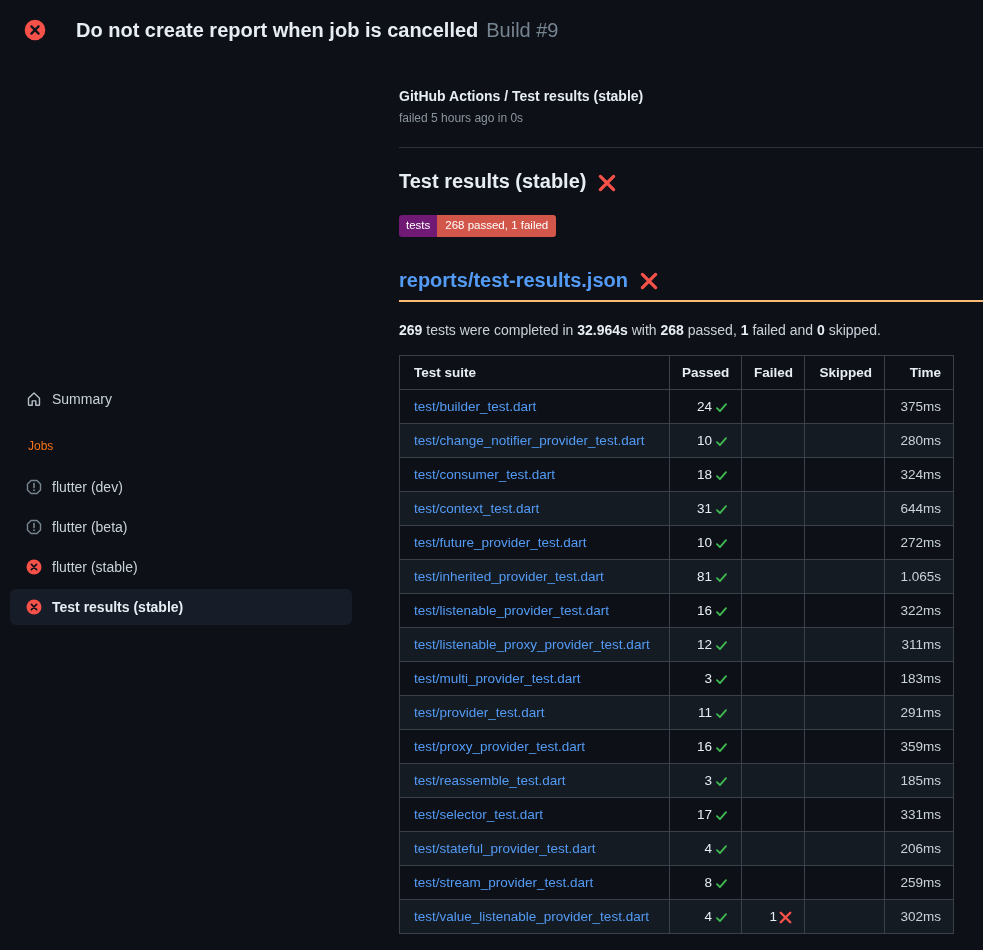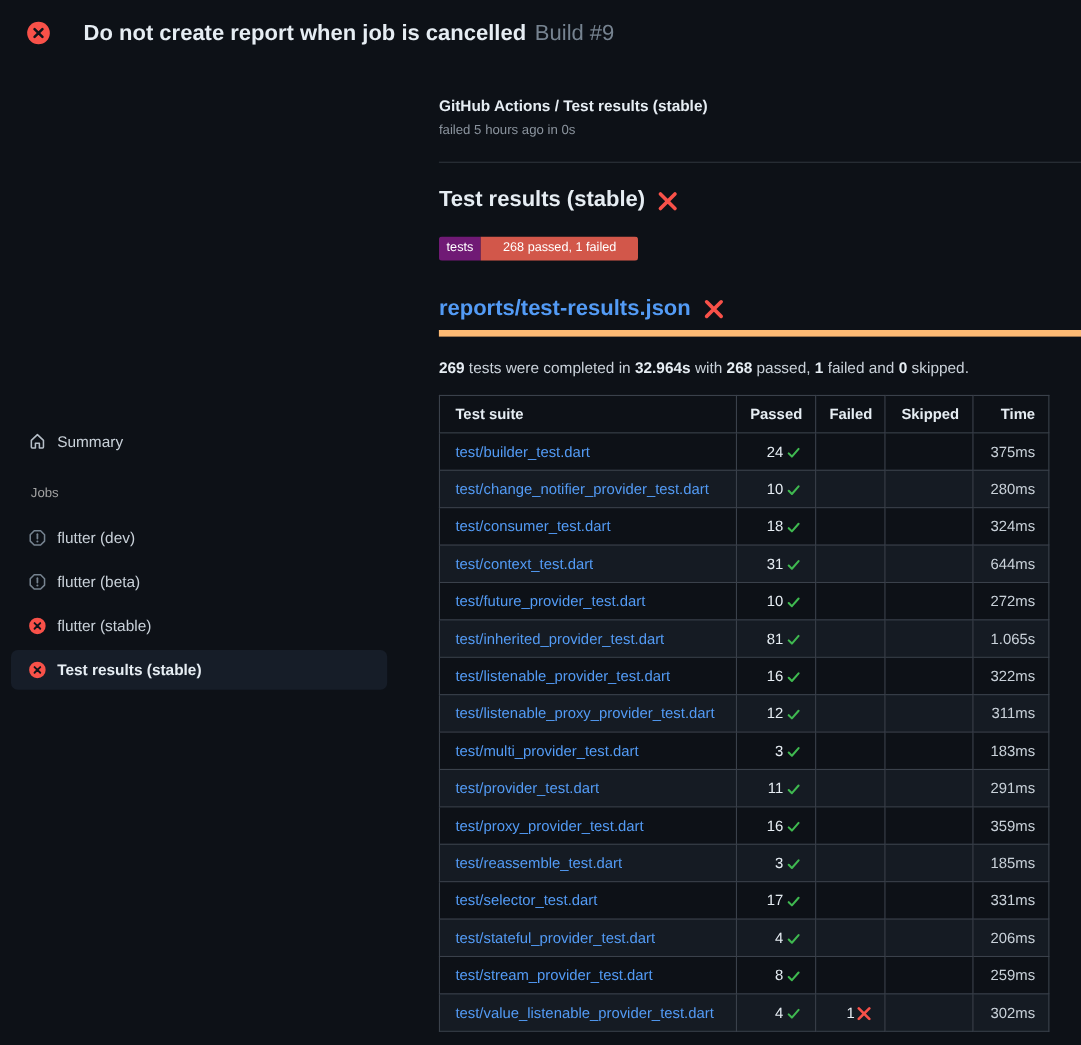--- a/index.html
+++ b/index.html
@@ -22,38 +22,38 @@
 
   
   .sidebar { width: 399px; flex: none; padding-top: 20px; }
   .side-item {
     display: flex; align-items: center; gap: 10px;
     height: 36px; margin: 0 47px 4px 10px; padding: 0 16px;
     border-radius: 6px; font-size: 14px; color: #c9d1d9; cursor: pointer;
   }
   .side-item.selected { background: #161d28; font-weight: 700; color: #e6edf3; }
   .side-item .icon { display: inline-flex; flex: none; }
-  .side-section-label { margin: 22px 0 16px 28px; font-size: 12px; color: #a3a3a3; }
+  .side-section-label { margin: 22px 0 16px 28px; font-size: 12px; color: #f97316; }
 
   
   .main { flex: 1; padding-top: 32px; min-width: 0; }
   .breadcrumb { font-size: 14px; font-weight: 700; color: #e6edf3; }
   .status-line { margin-top: 7px; font-size: 12px; color: #8b949e; }
   .divider { border-bottom: 1px solid #2d333b; margin-top: 22px; }
 
   .section-title-row { display: flex; align-items: center; gap: 12px; margin-top: 22px; }
   .section-title { font-size: 20px; font-weight: 700; color: #e6edf3; }
 
   .badge { display: inline-flex; margin-top: 22px; border-radius: 3px; overflow: hidden;
            font-size: 11.5px; line-height: 1; }
   .badge-label { background: #701a75; color: #ffffff; padding: 5px 7px; }
-  .badge-value { background: #d2574a; color: #ffffff; padding: 5px 20px; }
+  .badge-value { background: #d2574a; color: #ffffff; padding: 5px 8px; }
 
   .report-title-row { display: flex; align-items: center; gap: 12px; margin-top: 32px;
-                      padding-bottom: 8px; border-bottom: 6px solid #fdba74; }
+                      padding-bottom: 8px; border-bottom: 2px solid #fdba74; }
   .report-title { font-size: 20px; font-weight: 700; color: #539bf5; cursor: pointer; }
 
   .summary-line { margin-top: 20px; font-size: 14px; color: #c9d1d9; }
   .summary-line b { color: #e6edf3; }
 
   
   table.results { margin-top: 17px; border-collapse: collapse; table-layout: fixed;
                   width: 554px; font-size: 13.5px; }
   .results th, .results td { border: 1px solid #3a414b; height: 34px; padding: 0 12px; }
   .results th { font-weight: 700; color: #e6edf3; text-align: right; }

